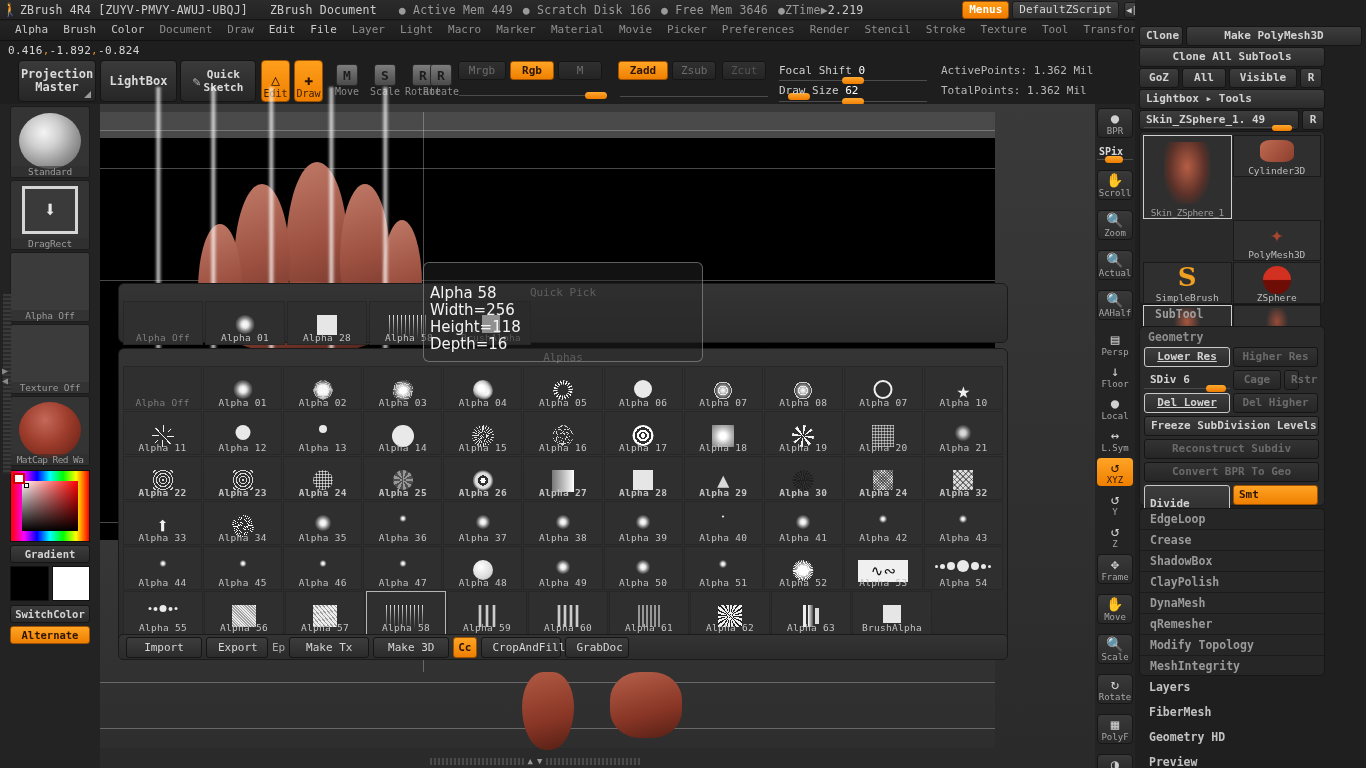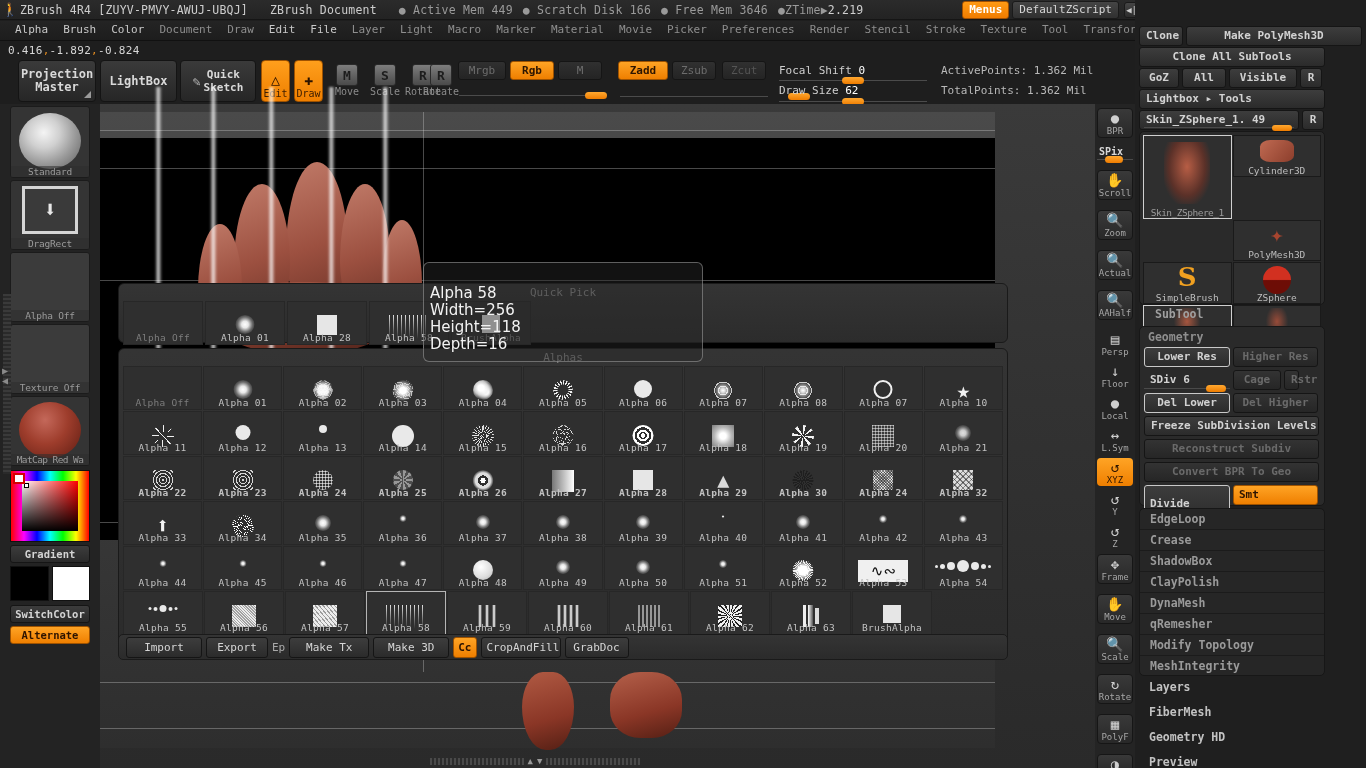--- a/index.html
+++ b/index.html
@@ -138,21 +138,21 @@
   
   #rightpanel { left:1135px; top:0px; width:231px; height:768px; background:#1f1f1f; }
   .rbtn {
     background:linear-gradient(#3d3d3d,#2b2b2b);
     border:1px solid #151515;border-radius:3px;color:#d2d2d2;
     font-size:11px;padding:2px 6px;text-align:center;line-height:14px;white-space:nowrap;
     font-weight:bold;
   }
   .rbtn.dim{color:#6a6a6a;background:linear-gradient(#333,#262626);}
   .rbtn.on{background:linear-gradient(#ffa425,#ef7f00);color:#2d1400;border-color:#9e5200;}
-  .rbtn.sel{border-color:#c9c9c9;}
+  .rbtn.sel{border-color:#c9c9c9;text-decoration:underline;}
   .rgroup { background:#2a2a2a; border:1px solid #171717; border-radius:5px; }
   .rhead { color:#8e8e8e; font-size:11.5px; font-weight:bold; padding:3px 8px; }
   .rowline { border-top:1px solid #1b1b1b; }
   .rsubhead { color:#9f9f9f; font-size:11.5px; font-weight:bold; padding:4px 10px;}
   .thumbbox {
     background:#2f2f2f;border:1px solid #1a1a1a;position:relative;
   }
   .thumbbox .cap{
     position:absolute;bottom:0;left:0;right:0;text-align:center;font-size:9.5px;
     color:#bdbdbd;
@@ -178,21 +178,21 @@
   .acell.sel { border:1px solid #b5b5b5; }
   .acell .lbl {
     position:absolute;bottom:1px;left:0;right:0;text-align:center;
     font-size:9.5px;color:#c2c2c2;letter-spacing:0.3px;
   }
   .acell .lbl.dim { color:#7d7d7d; }
   .gl { position:absolute; left:50%; top:13px; transform:translateX(-50%); }
 
   .pbtn {
     background:linear-gradient(#3d3d3d,#2b2b2b);border:1px solid #151515;
-    border-radius:3px;color:#d6d6d6;font-size:11px;padding:3px 5px;line-height:13px;
+    border-radius:3px;color:#d6d6d6;font-size:11px;padding:3px 11px;line-height:13px;
   }
   .pbtn.orange{background:linear-gradient(#ffa425,#ef7f00);color:#2d1400;border-color:#9e5200;font-weight:bold;}
   .plabel{color:#aaa;font-size:11px;}
 
   
   #tooltip { left:430px; top:285px; width:272px; height:82px; color:#f2f2f2; font-size:15px; line-height:17px;
              font-family:"DejaVu Sans","Liberation Sans",sans-serif; }
   #tooltipbox { left:423px; top:262px; width:280px; height:100px;
              background:rgba(40,40,40,0.45); border:1px solid rgba(190,190,190,0.45); border-radius:6px;}
 

